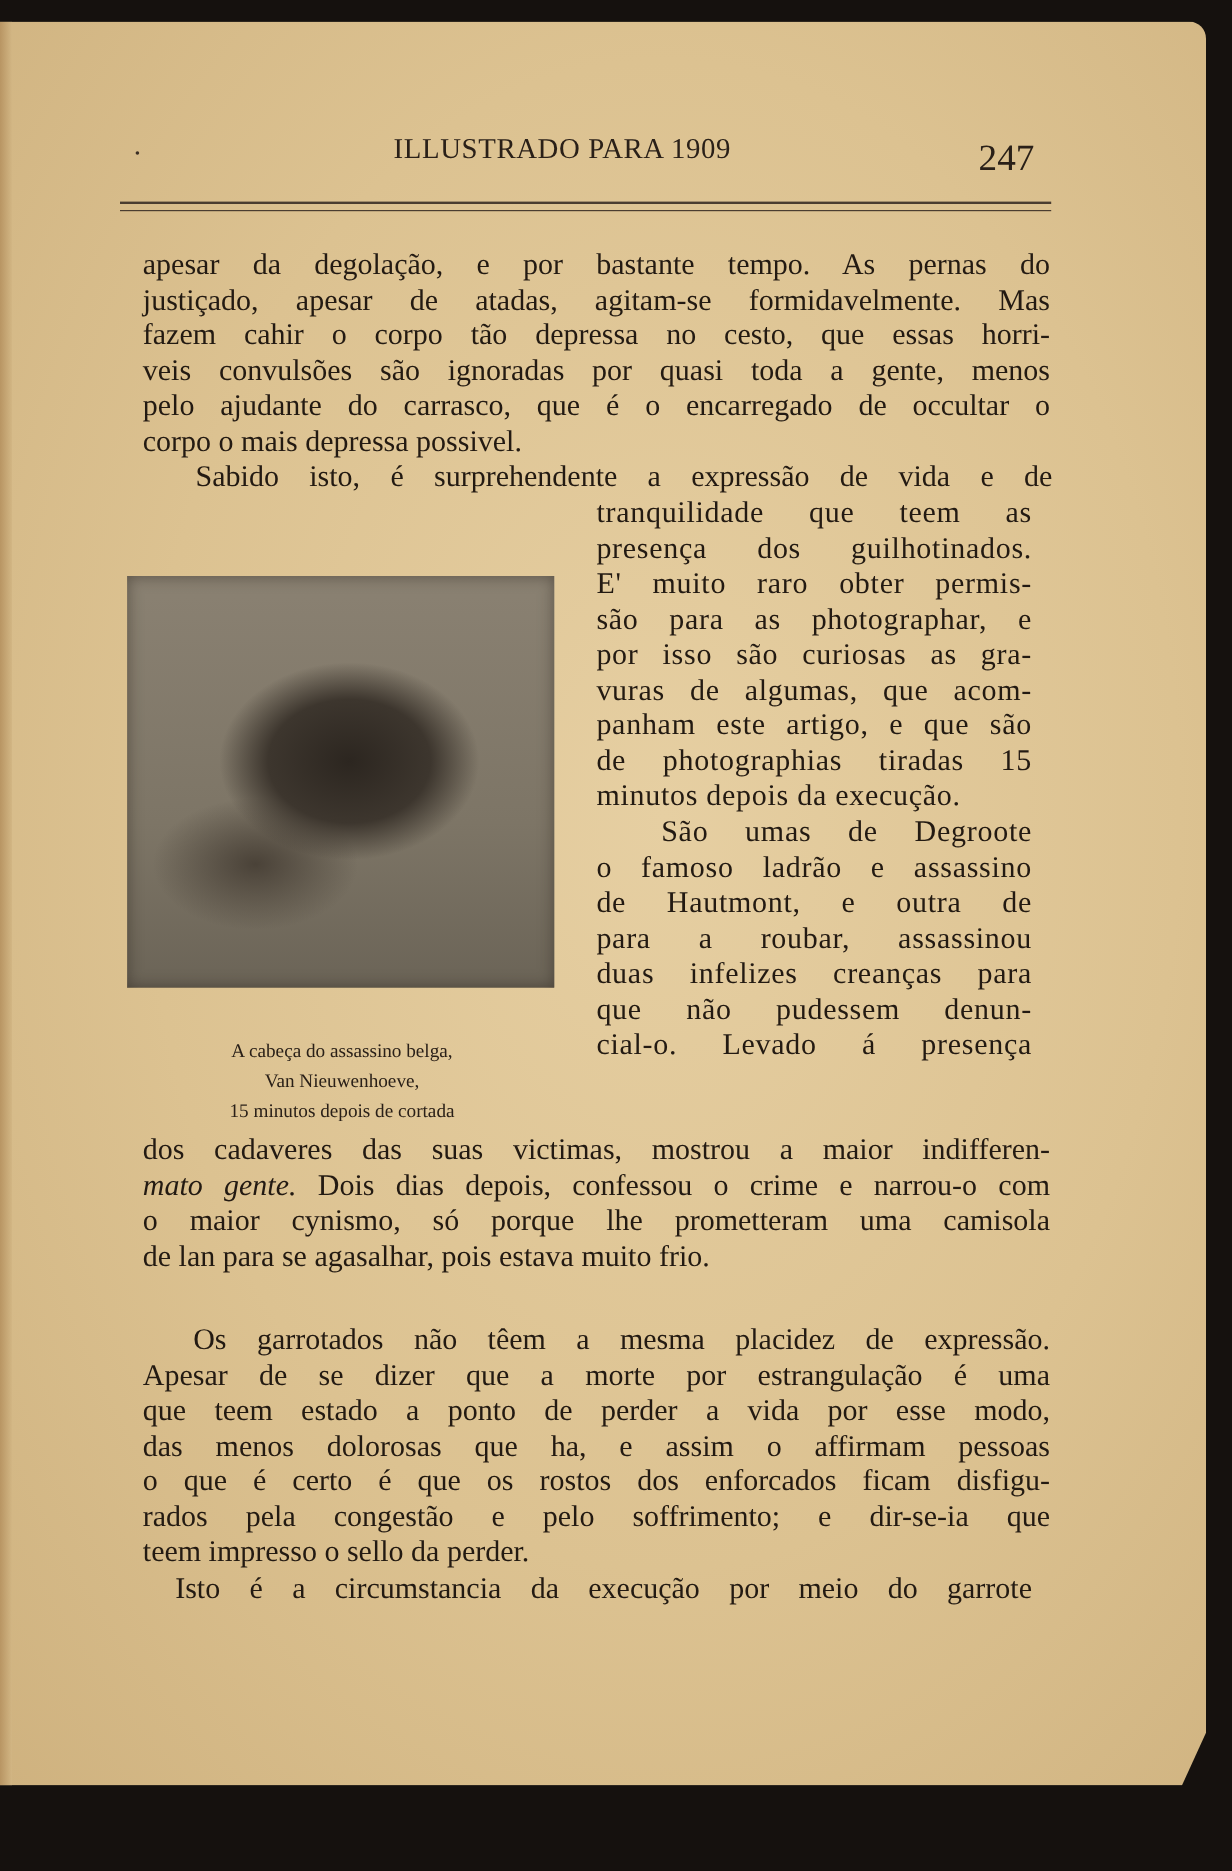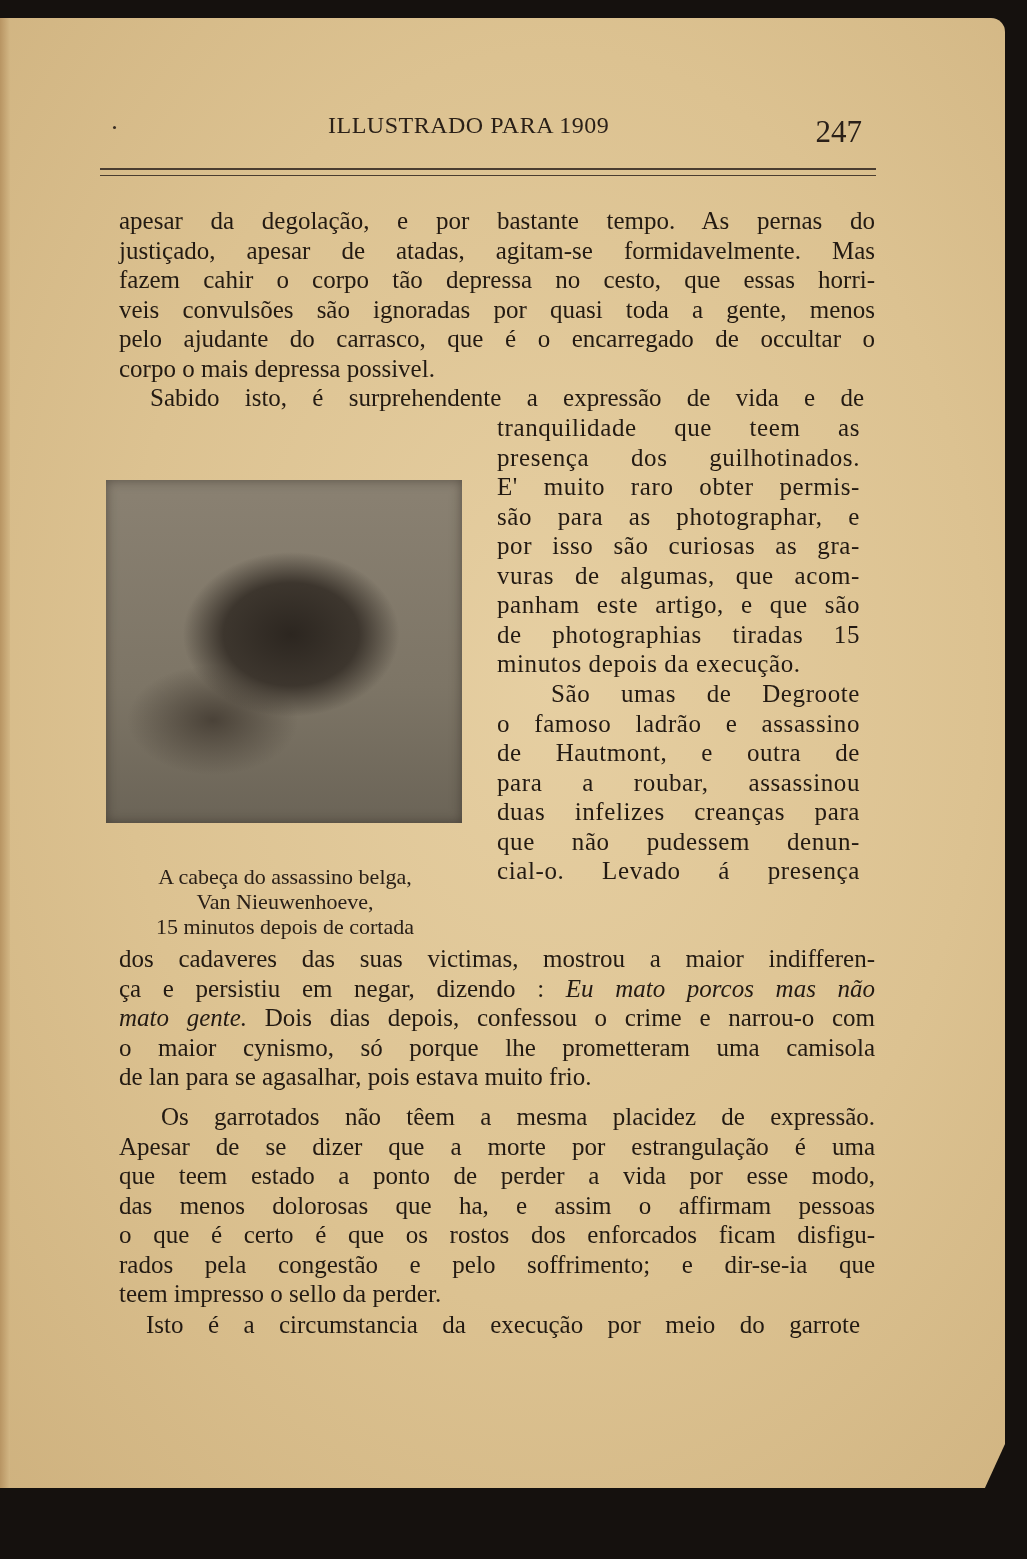--- a/index.html
+++ b/index.html
@@ -45,21 +45,21 @@
   .figure {
     position:absolute; left:106px; top:462px; width:356px; height:343px;
     background:
       radial-gradient(ellipse 38% 30% at 52% 45%, #2c2620 0%, #3d362e 50%, rgba(0,0,0,0) 80%),
       radial-gradient(ellipse 30% 20% at 30% 70%, #4a4238 0%, rgba(0,0,0,0) 80%),
       linear-gradient(180deg, #8a8172 0%, #7d7566 60%, #6b6457 100%);
     box-shadow: inset 0 0 12px rgba(40,32,24,0.5);
   }
   .caption {
     position:absolute; left:120px; top:846px; width:330px; text-align:center;
-    font-size:22px; line-height:25px; color:#2a2018;
+    font-size:16px; line-height:25px; color:#2a2018;
   }
 </style>
 </head>
 <body>
 
 <div class="page">
   <span class="rh-dot"></span>
   <div class="running-head">
     <span class="rh-title">ILLUSTRADO PARA 1909</span>
     <span class="rh-num">247</span>
@@ -68,21 +68,21 @@
 
   <div class="text full" style="top:188px;">
     <span class="line">apesar da degolação, e por bastante tempo. As pernas do</span>
     <span class="line">justiçado, apesar de atadas, agitam-se formidavelmente. Mas</span>
     <span class="line">fazem cahir o corpo tão depressa no cesto, que essas horri-</span>
     <span class="line">veis convulsões são ignoradas por quasi toda a gente, menos</span>
     <span class="line">pelo ajudante do carrasco, que é o encarregado de occultar o</span>
     <span class="line last">corpo o mais depressa possivel.</span>
   </div>
 
-  <div class="text" style="top:365px; left:150px; width:714px;">
+  <div class="text" style="top:365px; left:163px; width:714px;">
     <span class="line">Sabido isto, é surprehendente a expressão de vida e de</span>
   </div>
 
   <div class="text col col-text" style="top:395px;">
     <span class="line">tranquilidade que teem as</span>
     <span class="line">presença dos guilhotinados.</span>
     <span class="line">E' muito raro obter permis-</span>
     <span class="line">são para as photographar, e</span>
     <span class="line">por isso são curiosas as gra-</span>
     <span class="line">vuras de algumas, que acom-</span>
@@ -103,21 +103,20 @@
 
   <div class="figure" title="Engraving of a severed head in profile"></div>
   <div class="caption">
     <div>A cabeça do assassino belga,</div>
     <div>Van Nieuwenhoeve,</div>
     <div>15 minutos depois de cortada</div>
   </div>
 
   <div class="text full" style="top:926px;">
     <span class="line">dos cadaveres das suas victimas, mostrou a maior indifferen-</span>
-    <span class="line"><span>ça e persistiu em negar, dizendo : </span><i>Eu mato porcos mas não</i></span>
     <span class="line"><i>mato gente.</i><span> Dois dias depois, confessou o crime e narrou-o com</span></span>
     <span class="line">o maior cynismo, só porque lhe prometteram uma camisola</span>
     <span class="line last">de lan para se agasalhar, pois estava muito frio.</span>
   </div>
 
   <div class="text full" style="top:1084px;">
     <span class="line" style="padding-left:42px;width:714px;">Os garrotados não têem a mesma placidez de expressão.</span>
     <span class="line">Apesar de se dizer que a morte por estrangulação é uma</span>
     <span class="line">que teem estado a ponto de perder a vida por esse modo,</span>
     <span class="line">das menos dolorosas que ha, e assim o affirmam pessoas</span>

